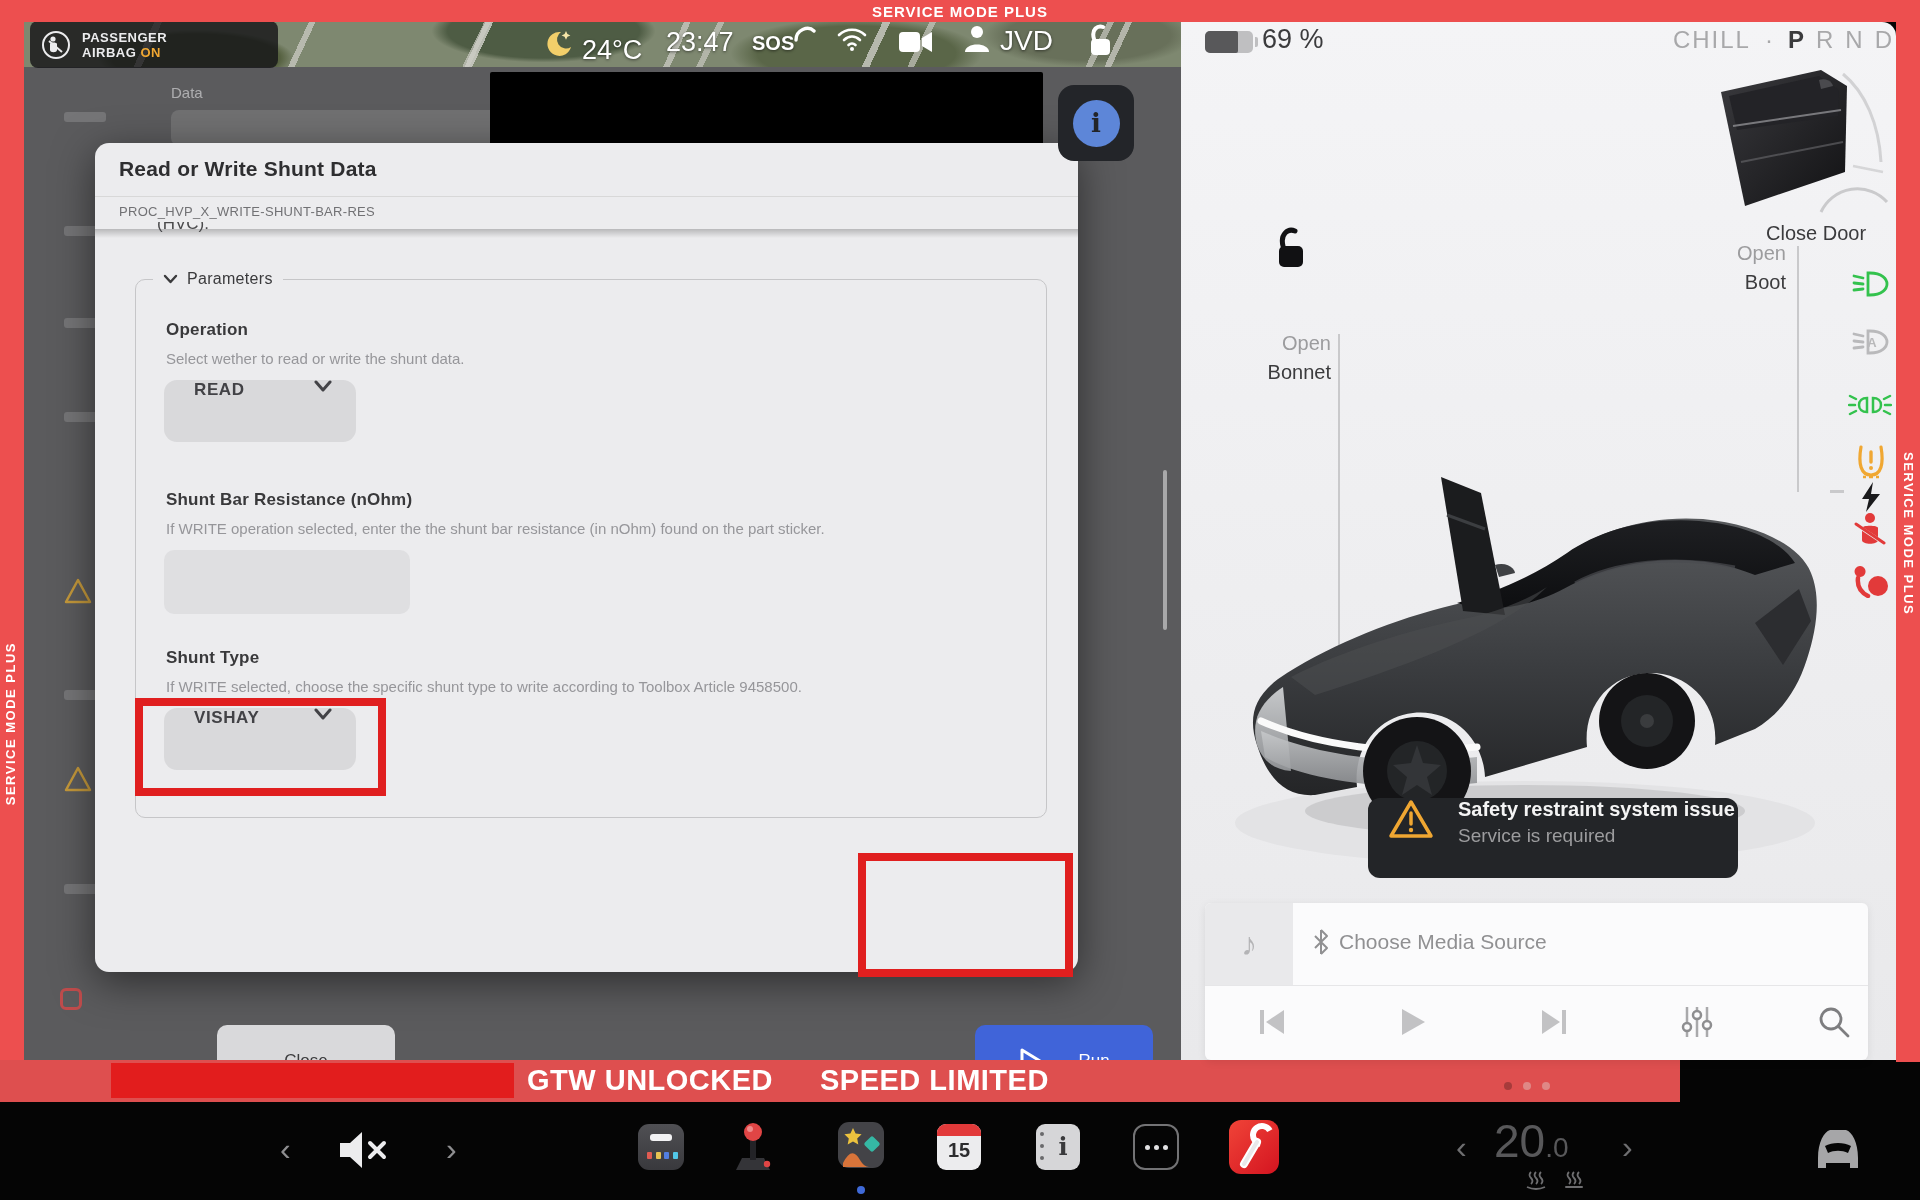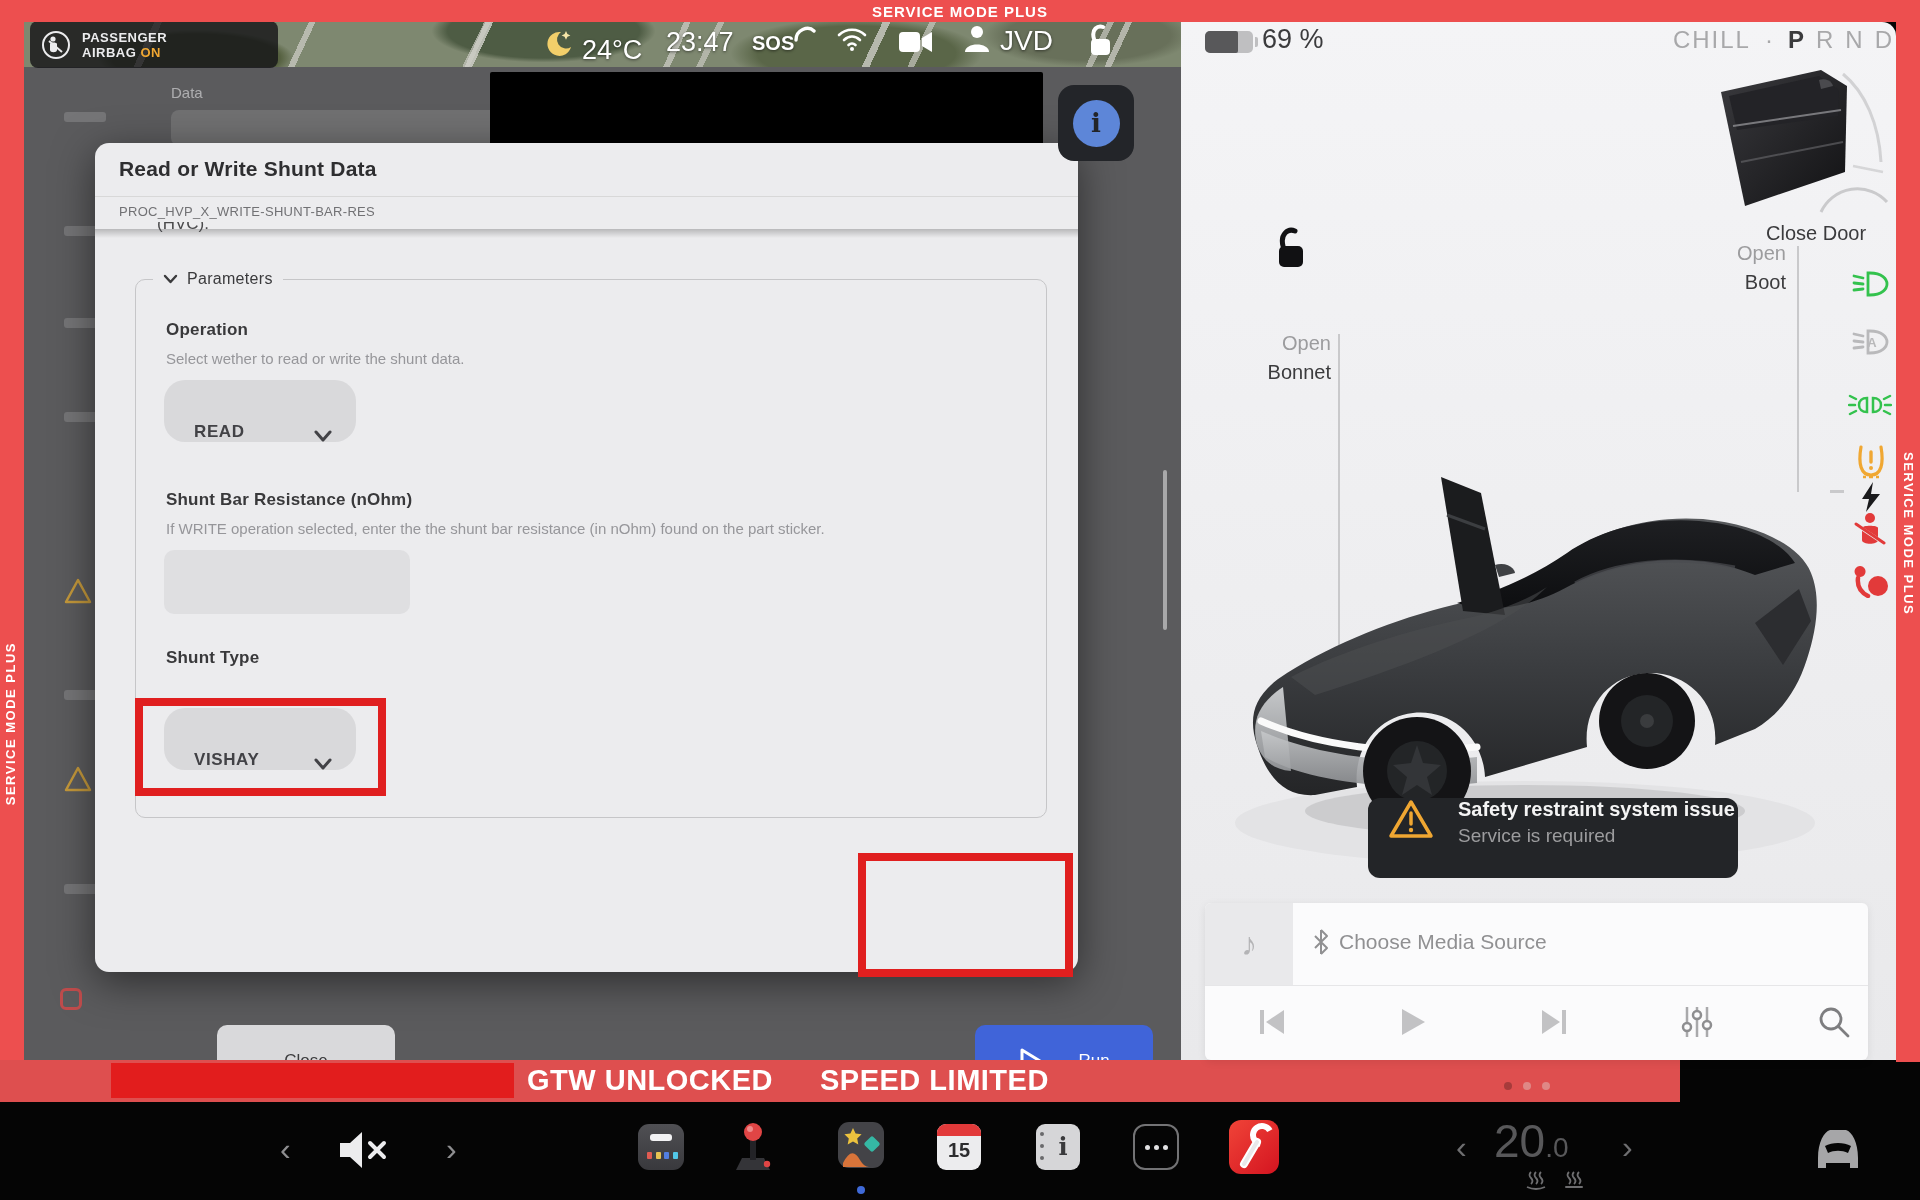--- a/index.html
+++ b/index.html
@@ -36,21 +36,21 @@
   .dlg-div{left:0;top:53px;width:983px;height:1px;background:#d8d8d8;}
   .dlg-proc{left:24px;top:61px;font-size:13px;color:#717174;letter-spacing:.3px;}
   .dlg-shadow{left:0;top:86px;width:983px;height:9px;background:linear-gradient(rgba(0,0,0,.22),rgba(0,0,0,0));}
   .clip{left:62px;top:79px;height:15px;overflow:hidden;}
   .clip span{display:block;margin-top:-8px;font-size:17px;color:#4a4a4c;}
   .fieldset{left:40px;top:136px;width:912px;height:539px;border:1.5px solid #c6c6c8;border-radius:10px;box-sizing:border-box;}
   .legend{left:58px;top:125px;background:#ececee;padding:0 10px;display:flex;align-items:center;gap:9px;height:22px;}
   .legend span{font-size:16px;color:#3a3a3c;letter-spacing:.3px;}
   .flabel{font-size:17px;font-weight:bold;color:#39393b;letter-spacing:.2px;}
   .fdesc{font-size:15px;color:#96969a;}
-  .sel{background:#d9d9db;border-radius:21px;display:flex;align-items:flex-end;justify-content:space-between;
+  .sel{background:#d9d9db;border-radius:13px;display:flex;align-items:flex-start;justify-content:space-between;
        padding:0 24px 0 30px;box-sizing:border-box;cursor:pointer;}
   .sel span{font-size:17px;font-weight:bold;color:#424246;letter-spacing:.6px;}
   .tinput{background:#dfdfe1;border-radius:10px;border:none;}
   .btn{border-radius:10px;display:flex;align-items:center;justify-content:center;font-size:17px;}
   .btn-close{left:122px;top:882px;width:178px;height:72px;background:#d9d9db;color:#3c3c3e;}
   .btn-run{left:880px;top:882px;width:178px;height:72px;background:#4064d9;color:#fff;gap:34px;}
   .ann{border:8px solid #e01f1f;box-sizing:border-box;z-index:60;}
   .info-btn{left:1058px;top:85px;width:76px;height:76px;background:#232529;border-radius:16px;
             display:flex;align-items:center;justify-content:center;z-index:30;}
   .info-circle{width:47px;height:47px;border-radius:50%;background:#5d86d8;display:flex;align-items:center;justify-content:center;
@@ -349,20 +349,21 @@
     <div class="abs sel" style="left:28px;top:100px;width:192px;height:62px;">
       <span>READ</span>
       <svg width="18" height="12" viewBox="0 0 18 12">
         <path d="M2,2 L9,10 L16,2" stroke="#424246" stroke-width="3" fill="none" stroke-linecap="round" stroke-linejoin="round"></path>
         </svg>
     </div>
     <div class="abs flabel" style="left:30px;top:210px;">Shunt Bar Resistance (nOhm)</div>
     <div class="abs fdesc" style="left:30px;top:240px;">If WRITE operation selected, enter the the shunt bar resistance (in nOhm) found on the part sticker.</div>
     <input class="abs tinput" style="left: 28px; top: 270px; width: 242px; height: 62px;" value="">
     <div class="abs flabel" style="left:30px;top:368px;">Shunt Type</div>
+    <div class="abs fdesc" style="left:30px;top:398px;">If WRITE selected, choose the specific shunt type to write according to Toolbox Article 9458500.</div>
     <div class="abs sel" style="left:28px;top:428px;width:192px;height:62px;">
       <span>VISHAY</span>
       <svg width="18" height="12" viewBox="0 0 18 12">
         <path d="M2,2 L9,10 L16,2" stroke="#424246" stroke-width="3" fill="none" stroke-linecap="round" stroke-linejoin="round"></path>
         </svg>
     </div>
   </div>
   <div class="abs legend">
     <svg width="15" height="10" viewBox="0 0 15 10">
       <path d="M2,2 L7.5,8 L13,2" stroke="#3a3a3c" stroke-width="2.4" fill="none" stroke-linecap="round" stroke-linejoin="round"></path>

